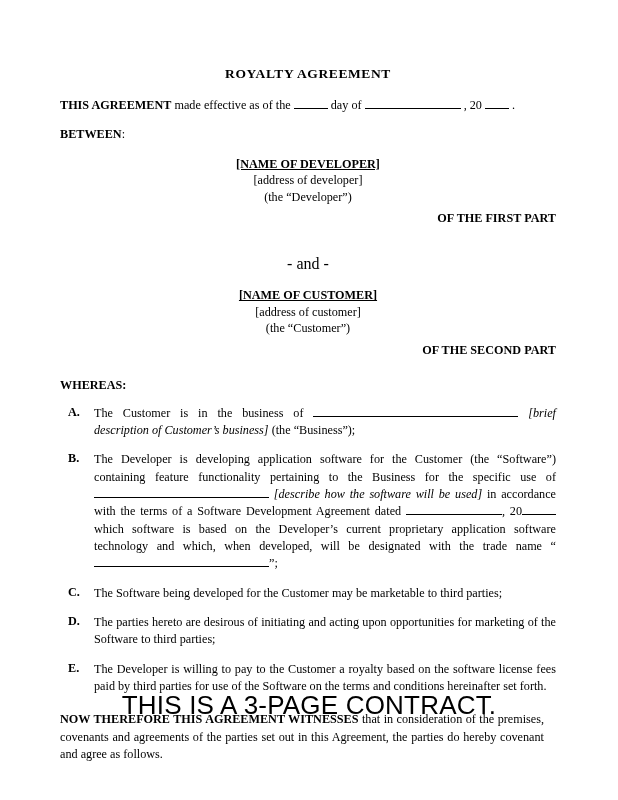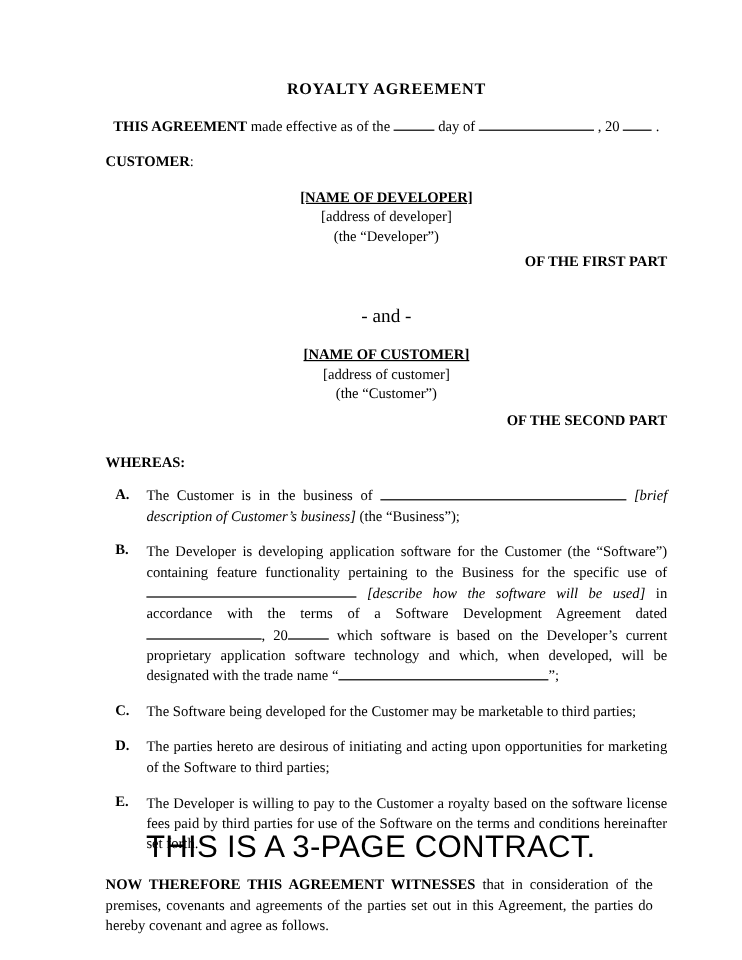--- a/index.html
+++ b/index.html
@@ -12,21 +12,21 @@
     height: 800px;
     font-family: "Liberation Serif", serif;
     color: #000000;
     overflow: hidden;
   }
   .page {
     position: relative;
     width: 618px;
     height: 628px;
     box-sizing: border-box;
-    padding: 58px 62px 0 88px;
+    padding: 58px 62px 0 60px;
   }
   .doc-title {
     text-align: center;
     font-weight: bold;
     font-size: 13.5px;
     letter-spacing: 0.6px;
     margin: 8px 0 16px 0;
   }
   .bold { font-weight: bold; }
   .ital { font-style: italic; }
@@ -36,21 +36,21 @@
     vertical-align: baseline;
   }
   .f-sm { width: 34px; }
   .f-md { width: 96px; }
   .f-xs { width: 24px; }
   .f-lg { width: 175px; }
   .f-xl { width: 205px; }
   .intro {
     font-size: 12.2px;
     margin: 0 0 14px 0;
-    text-align: center;
+    text-align: left;
   }
   .between {
     font-size: 12.2px;
     font-weight: bold;
     margin: 0 0 10px 0;
   }
   .between span.reg { font-weight: normal; }
   .party-block {
     text-align: center;
     font-size: 12.2px;
@@ -126,21 +126,21 @@
     <span>made effective as of the</span>
     <span class="fill f-sm"></span>
     <span>day of</span>
     <span class="fill f-md"></span>
     <span>, 20</span>
     <span class="fill f-xs"></span>
     <span>.</span>
   </div>
 
   <div class="between">
-    <span>CUSTOMER</span><span class="reg">:</span>
+    <span>BETWEEN</span><span class="reg">:</span>
   </div>
 
   <div class="party-block">
     <div class="party-name">[NAME OF DEVELOPER]</div>
     <div>[address of developer]</div>
     <div>(the “Developer”)</div>
   </div>
   <div class="part-right">OF THE FIRST PART</div>
 
   <div class="and-center">- and -</div>

